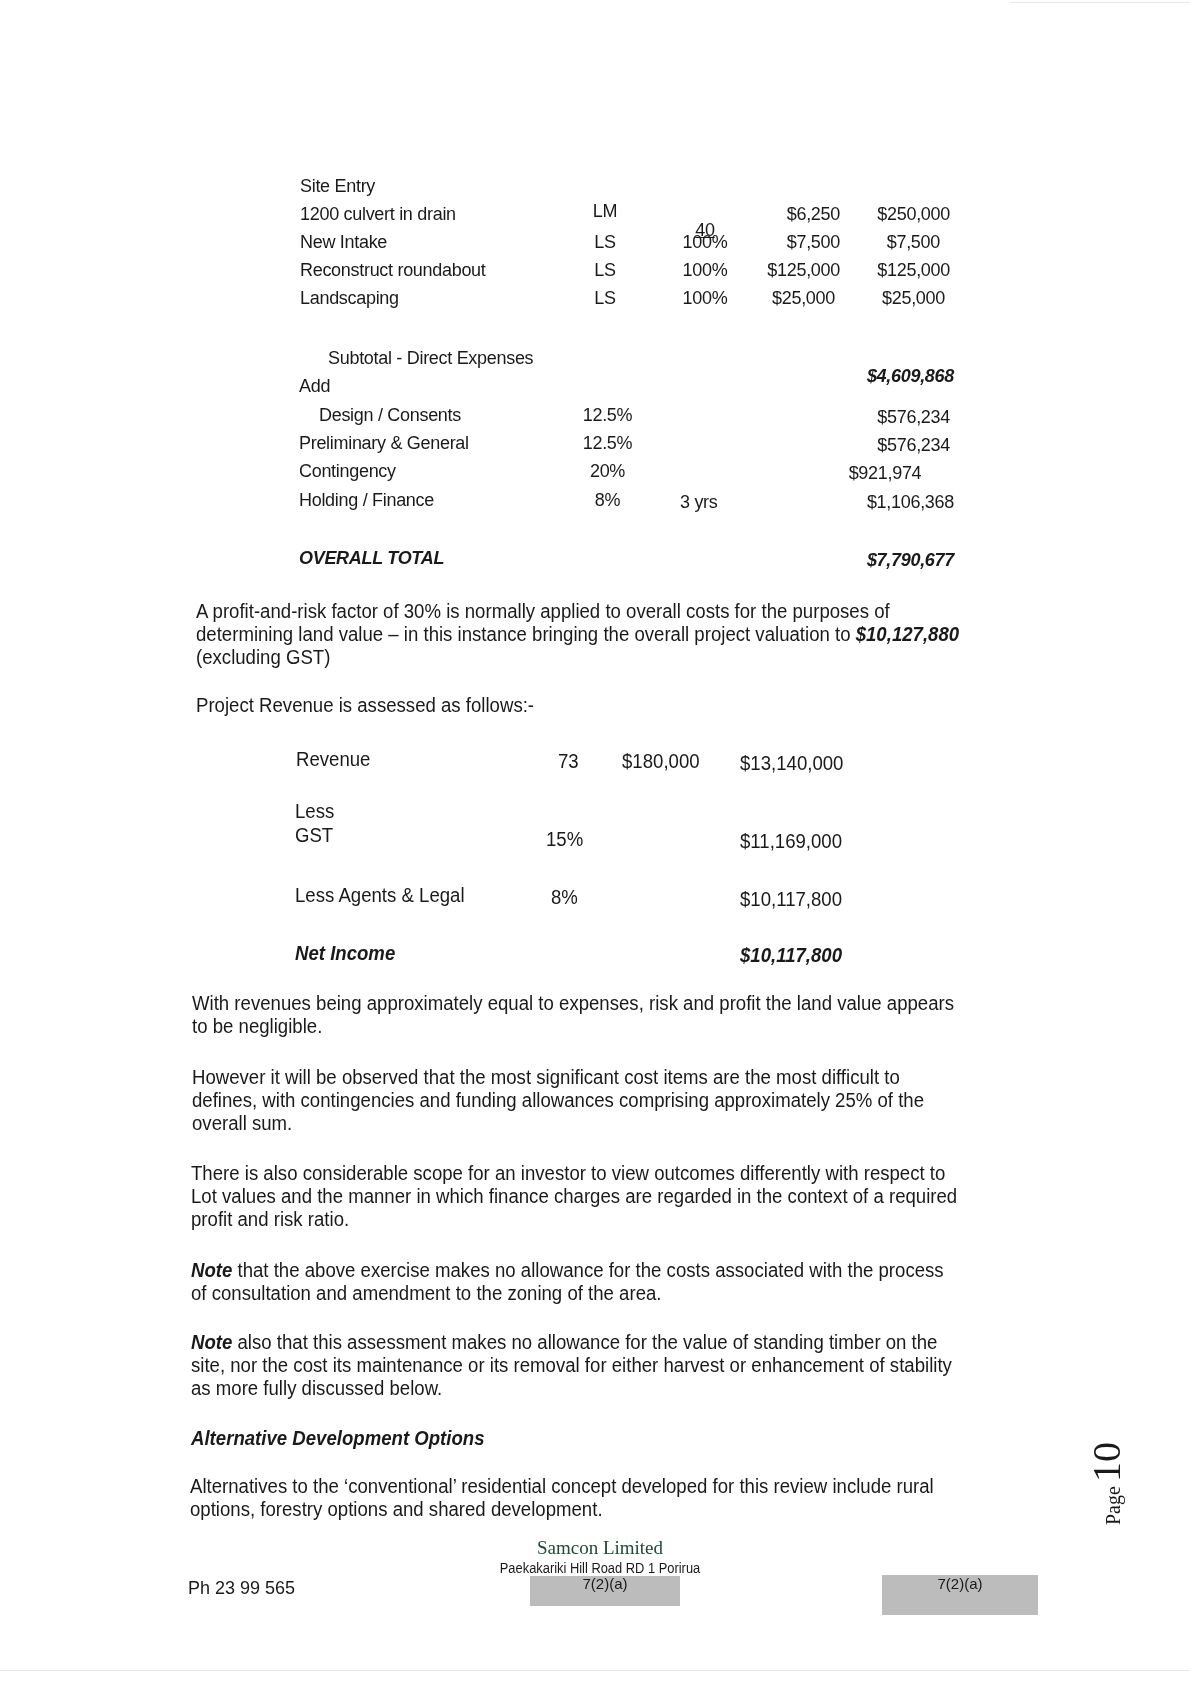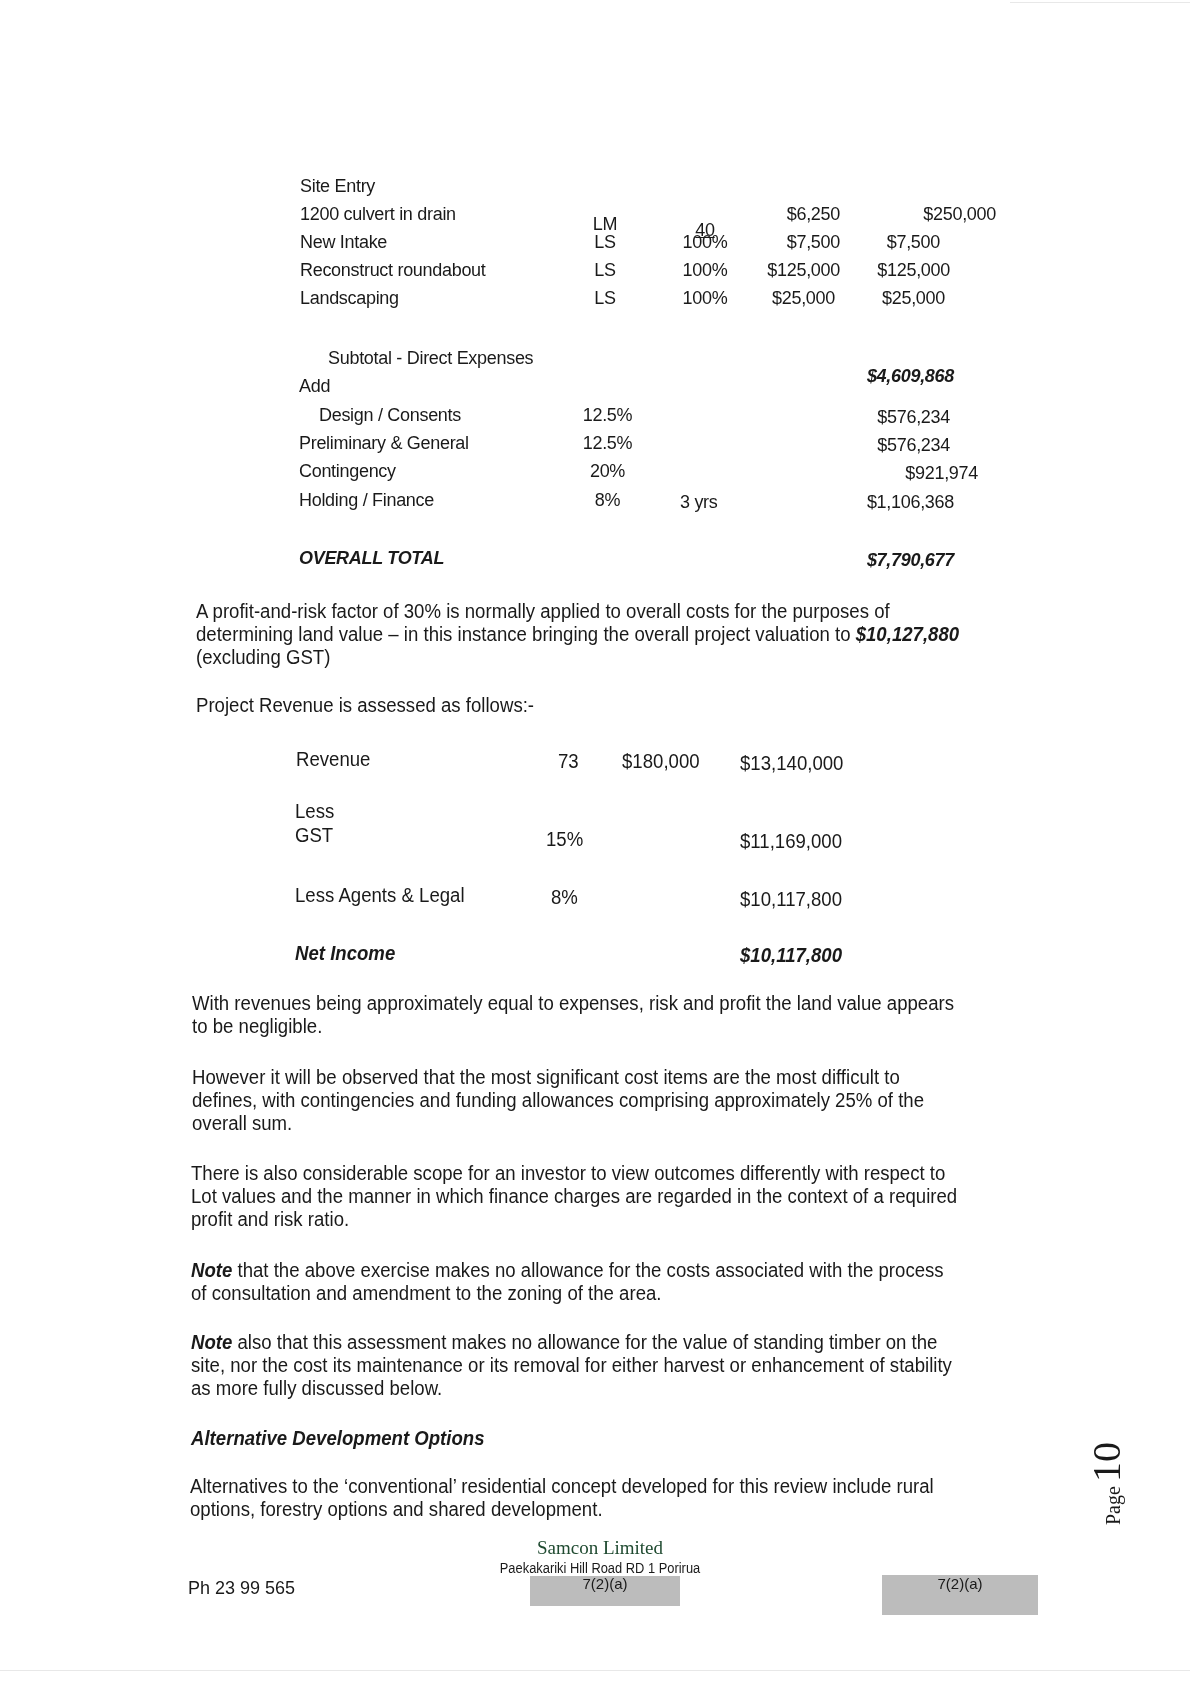--- a/index.html
+++ b/index.html
@@ -19,24 +19,24 @@
 <body>
 
 <div class="scan-edge" style="top:2px; left:1010px; right:0;"></div>
 <div class="scan-edge" style="top:1670px;"></div>
 
 <div>
   <div class="abs calibri" style="left:300px; top:176px;">Site Entry</div>
 
   <div>
     <div class="abs calibri" style="left:300px; top:204px;">1200 culvert in drain</div>
-    <div class="abs calibri ta-c" style="left:580px; width:50px; top:214px;">LM</div>
+    <div class="abs calibri ta-c" style="left:580px; width:50px; top:201px;">LM</div>
     <div class="abs calibri ta-c" style="left:670px; width:70px; top:220px;text-decoration:underline;">40</div>
     <div class="abs calibri ta-r" style="left:740px; width:100px; top:204px;">$6,250</div>
-    <div class="abs calibri ta-r" style="left:840px; width:110px; top:204px;padding-left:46px;">$250,000</div>
+    <div class="abs calibri ta-r" style="left:840px; width:110px; top:204px;">$250,000</div>
   </div>
   <div>
     <div class="abs calibri" style="left:300px; top:232px;">New Intake</div>
     <div class="abs calibri ta-c" style="left:580px; width:50px; top:232px;">LS</div>
     <div class="abs calibri ta-c" style="left:670px; width:70px; top:232px;">100%</div>
     <div class="abs calibri ta-r" style="left:740px; width:100px; top:232px;">$7,500</div>
     <div class="abs calibri ta-r" style="left:840px; width:100px; top:232px;">$7,500</div>
   </div>
   <div>
     <div class="abs calibri" style="left:300px; top:260px;">Reconstruct roundabout</div>
@@ -63,21 +63,21 @@
     <div class="abs calibri ta-r" style="left:820px; width:130px; top:407px;">$576,234</div>
   </div>
   <div>
     <div class="abs calibri" style="left:299px; top:433px;">Preliminary &amp; General</div>
     <div class="abs calibri ta-c" style="left:570px; width:75px; top:433px;">12.5%</div>
     <div class="abs calibri ta-r" style="left:820px; width:130px; top:435px;">$576,234</div>
   </div>
   <div>
     <div class="abs calibri" style="left:299px; top:461px;">Contingency</div>
     <div class="abs calibri ta-c" style="left:570px; width:75px; top:461px;">20%</div>
-    <div class="abs calibri ta-r" style="left:848px; width:130px; top:463px;">$921,974</div>
+    <div class="abs calibri ta-r" style="left:820px; width:130px; top:463px;text-align:center;">$921,974</div>
   </div>
   <div>
     <div class="abs calibri" style="left:299px; top:490px;">Holding / Finance</div>
     <div class="abs calibri ta-c" style="left:570px; width:75px; top:490px;">8%</div>
     <div class="abs calibri" style="left:680px; top:492px;">3 yrs</div>
     <div class="abs calibri ta-r" style="left:820px; width:134px; top:492px;">$1,106,368</div>
   </div>
 
   <div class="abs calibri bi" style="left:299px; top:548px;">OVERALL TOTAL</div>
   <div class="abs calibri bi ta-r" style="left:820px; width:134px; top:550px;">$7,790,677</div>

